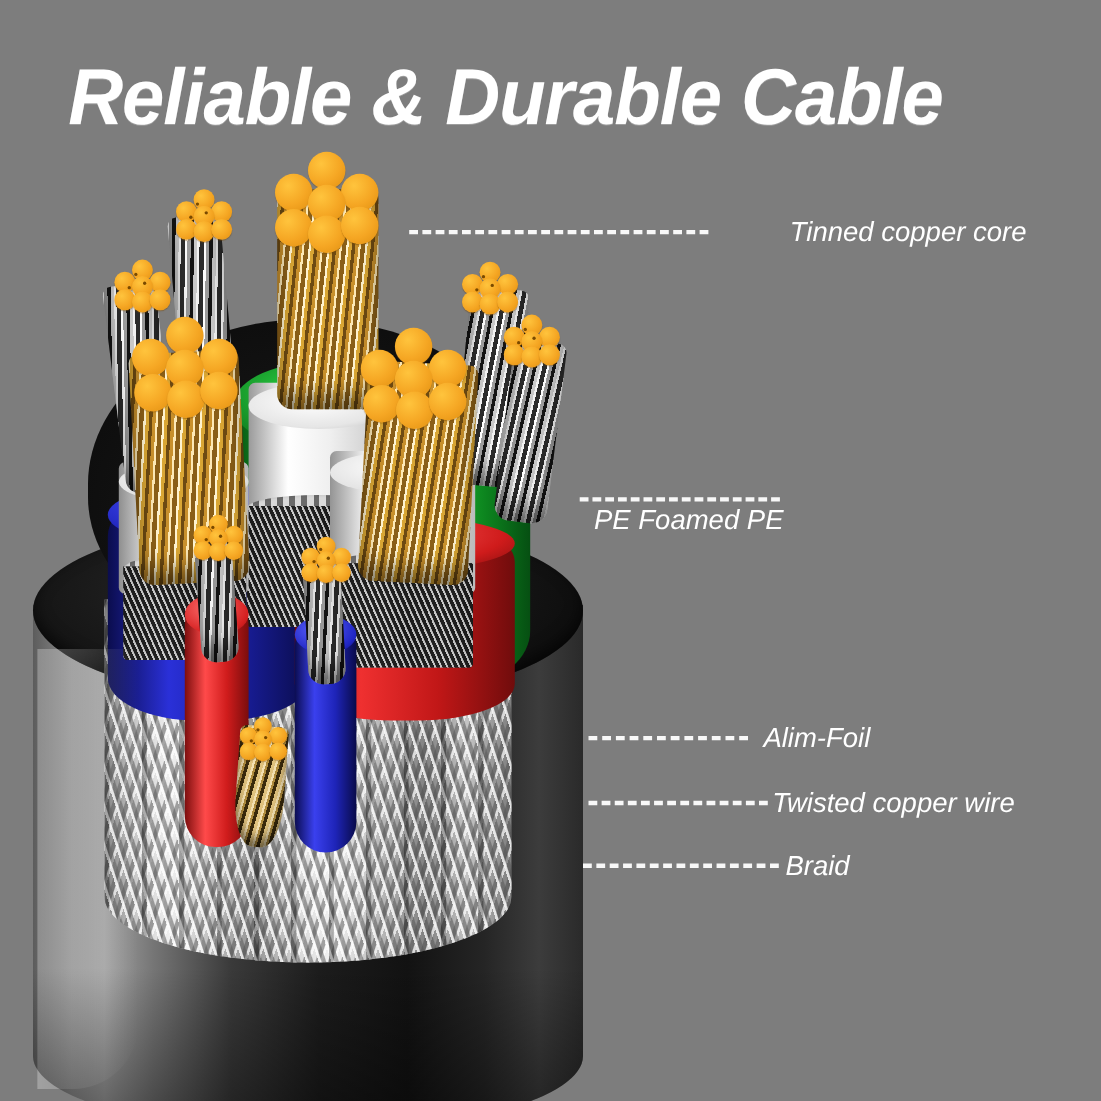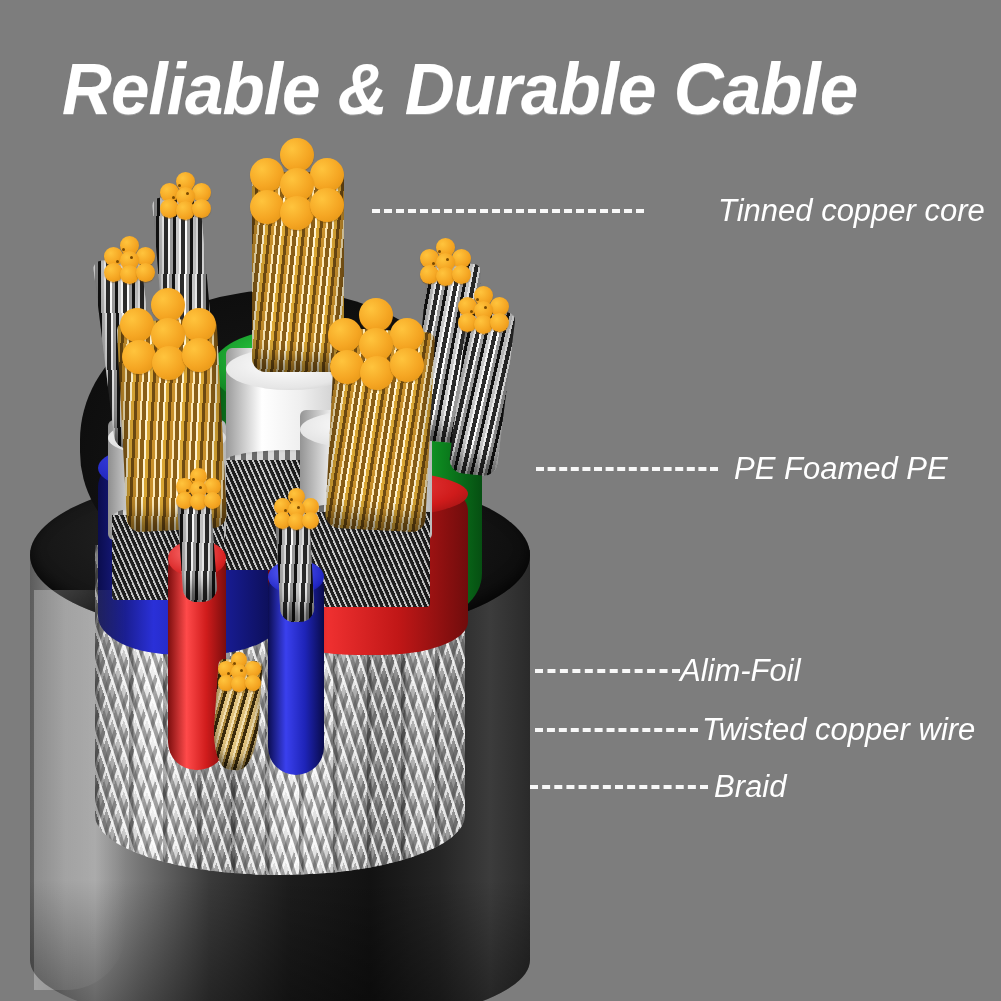--- a/index.html
+++ b/index.html
@@ -21,21 +21,21 @@
     text-shadow:0 1px 0 rgba(255,255,255,.25);
   }
 
   
   .callout{position:absolute;display:flex;align-items:center;height:34px;}
   .dash{
     height:0;border-top:4px dashed #ffffff;
     opacity:.95;
   }
   .callout .txt{
-    color:#ffffff;font-style:italic;font-size:31px;
+    color:#ffffff;font-style:italic;font-size:25px;
     white-space:nowrap;line-height:34px;
   }
 
   
   #cable{position:absolute;left:0px;top:120px;width:600px;height:881px;}
   .lay{position:absolute;}
 
   
   .pvc-body{
     left:30px;top:430px;width:500px;height:480px;
@@ -418,28 +418,28 @@
     <div class="hl" style="left:30px;top:760px;width:500px;height:150px;
                 background:linear-gradient(180deg,rgba(0,0,0,0),rgba(0,0,0,.45));
                 border-radius:0 0 250px 250px/0 0 70px 70px;"></div>
   </div>
 
   <div class="callout" style="left:372px;top:194px;">
     <div class="dash" style="width:272px;"></div>
     <div class="txt" style="margin-left:74px;">Tinned copper core</div>
   </div>
 
-  <div class="callout" style="left:536px;top:452px;">
+  <div class="callout" style="left:524px;top:452px;flex-direction:column;">
     <div class="dash" style="width:182px;"></div>
     <div class="txt" style="margin-left:16px;">PE Foamed PE</div>
   </div>
 
   <div class="callout" style="left:535px;top:654px;">
     <div class="dash" style="width:145px;"></div>
-    <div class="txt" style="margin-left:0;">Alim-Foil</div>
+    <div class="txt" style="margin-left:14px;">Alim-Foil</div>
   </div>
 
   <div class="callout" style="left:535px;top:713px;">
     <div class="dash" style="width:163px;"></div>
     <div class="txt" style="margin-left:4px;">Twisted copper wire</div>
   </div>
 
   <div class="callout" style="left:530px;top:770px;">
     <div class="dash" style="width:178px;"></div>
     <div class="txt" style="margin-left:6px;">Braid</div>

